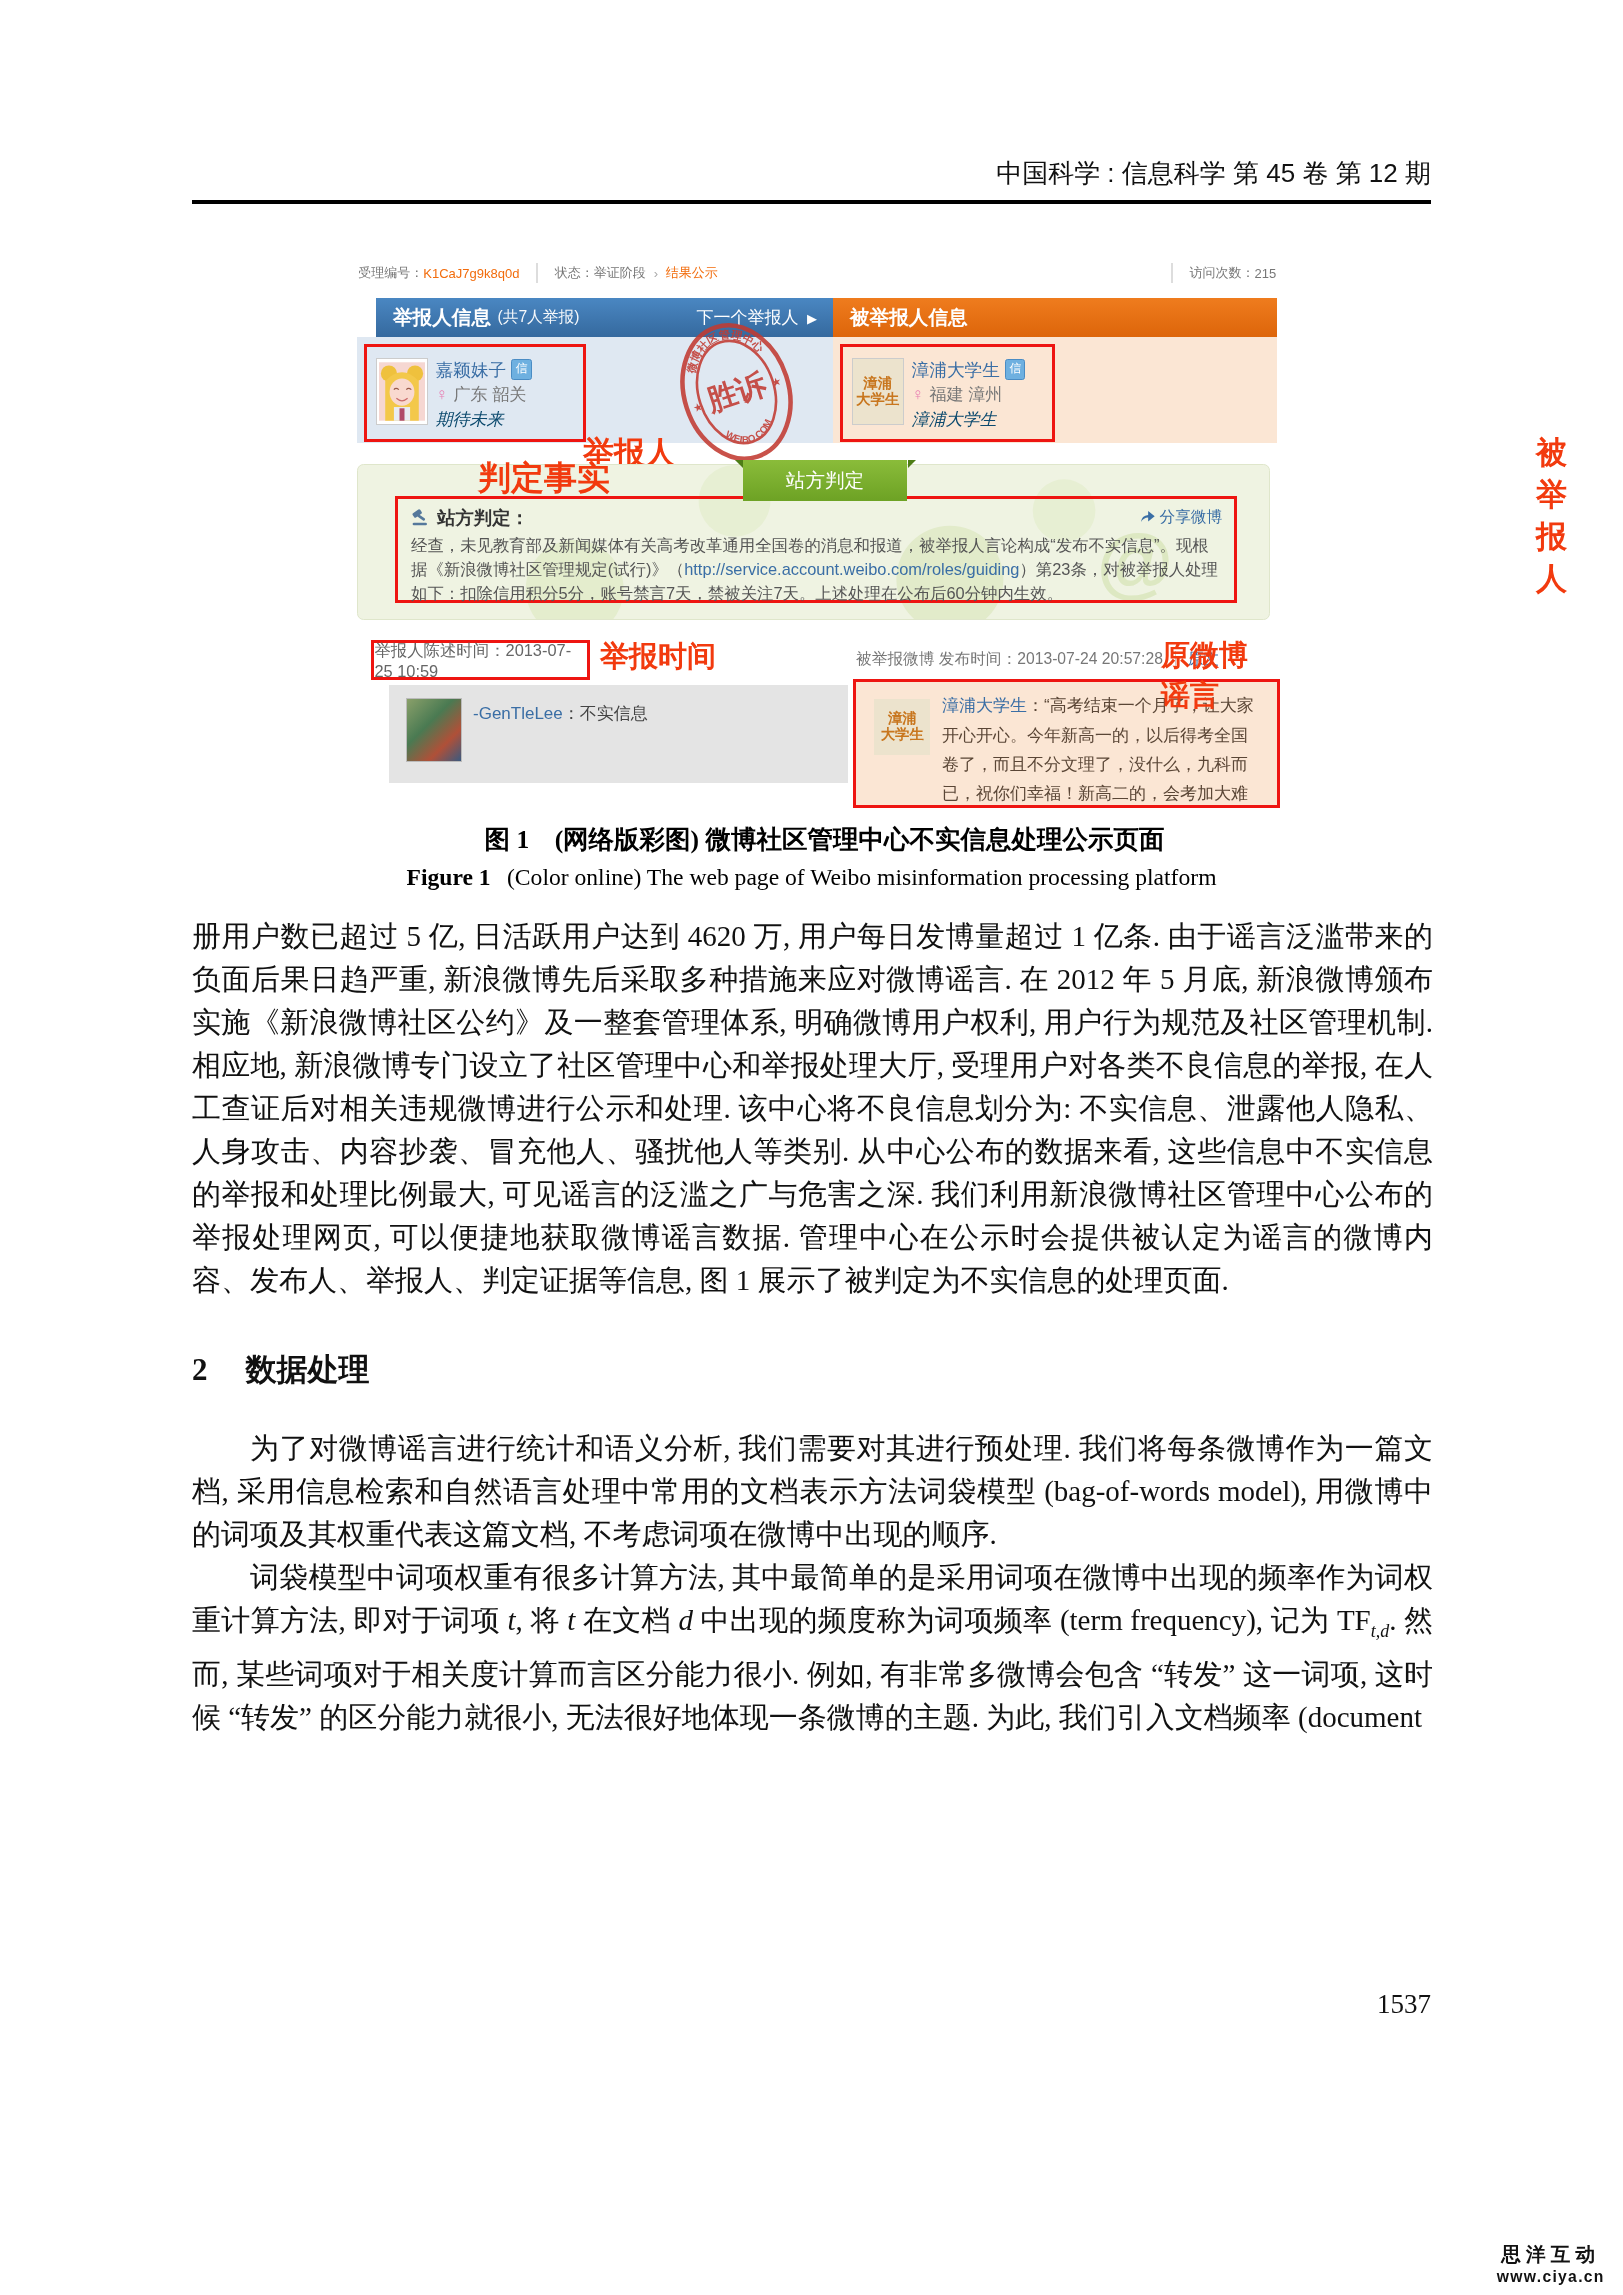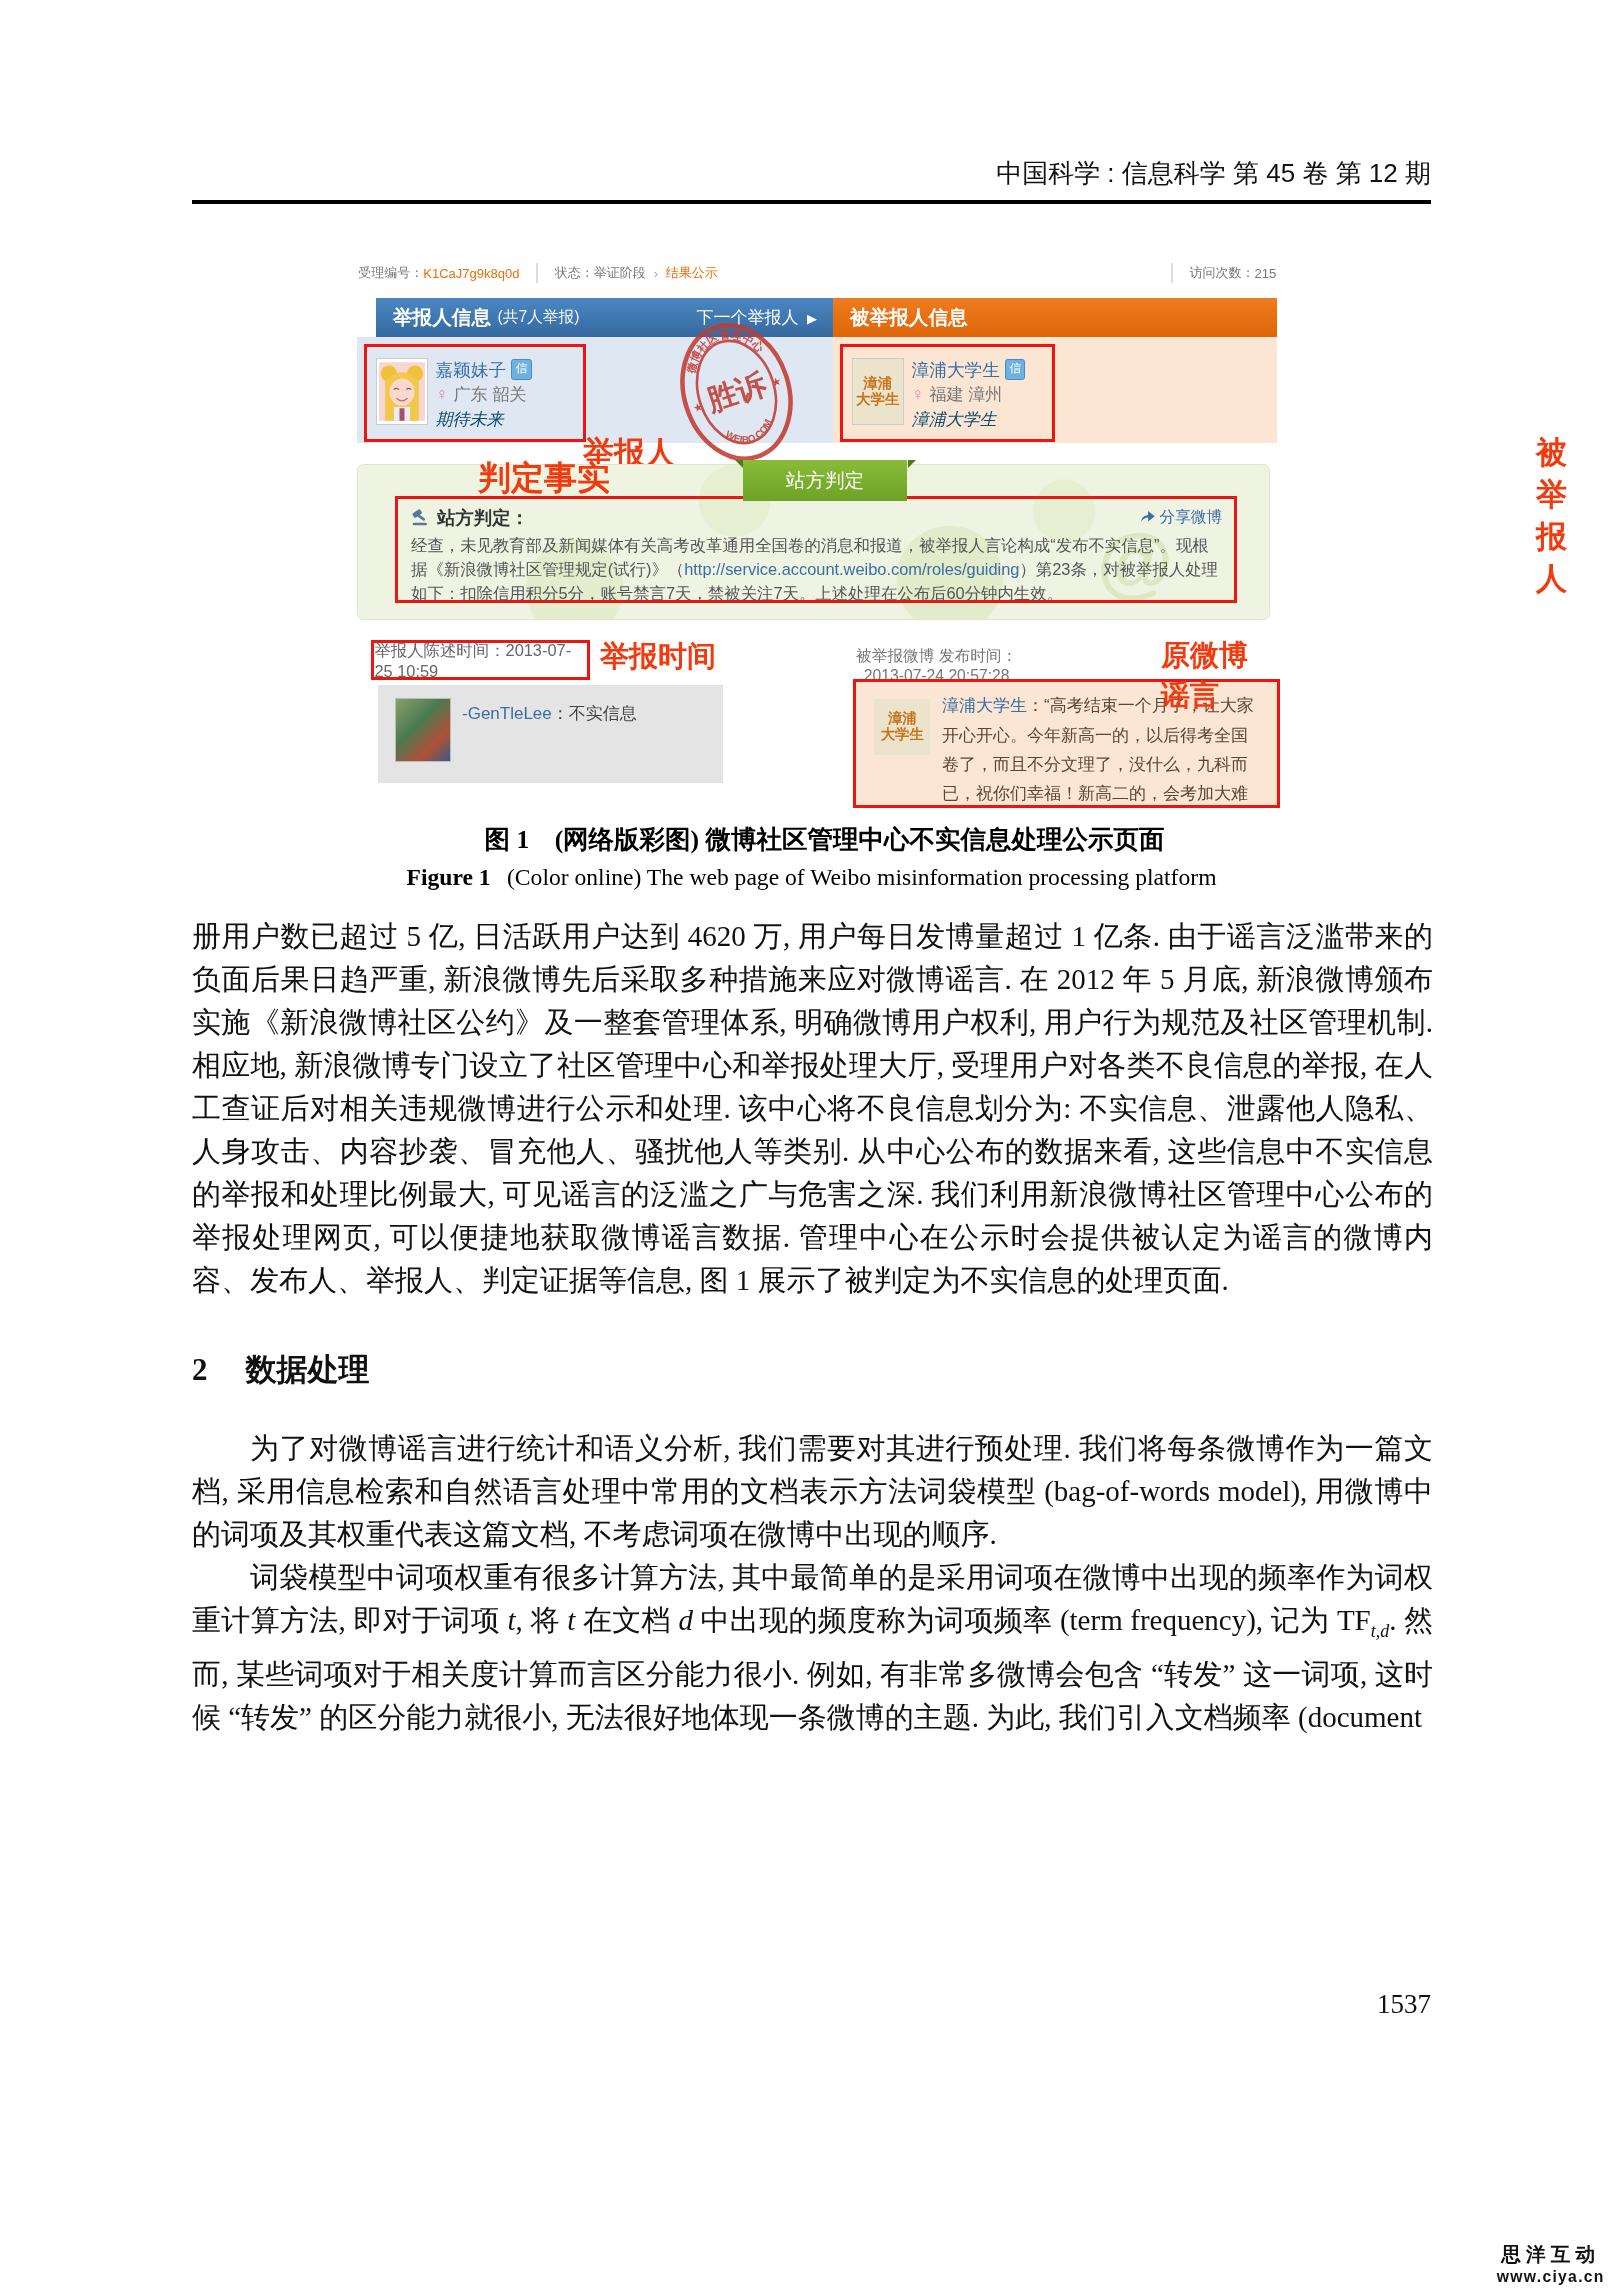--- a/index.html
+++ b/index.html
@@ -60,26 +60,26 @@
   .verdict-head{position:absolute;left:11.8px;top:5.2px;right:11.8px;height:26px;display:flex;align-items:center;}
   .verdict-title{font-size:18.3px;font-weight:bold;color:#333;margin-left:7.9px;}
   .share-link{margin-left:auto;font-size:15.7px;color:#3a6ea5;display:flex;align-items:center;cursor:pointer;}
   .share-link svg{margin-right:3.9px;}
   .verdict-text{position:absolute;left:13px;top:34px;width:810px;font-size:16.4px;line-height:24px;color:#555;}
   .verdict-text a{color:#3a6ea5;text-decoration:none;cursor:pointer;}
   
   .time-box{position:absolute;left:14.4px;top:380px;width:213px;height:34px;border:3.3px solid #ee1511;
             display:flex;align-items:center;justify-content:center;font-size:16.4px;color:#666;background:#fff;}
   .annot-time{left:243px;top:377px;font-size:29px;}
-  .gray-panel{position:absolute;left:21px;top:425px;width:345px;height:98px;background:#e4e4e4;}
+  .gray-panel{position:absolute;left:32px;top:425px;width:411px;height:98px;background:#e4e4e4;padding-left:48px;}
   .gray-avatar{position:absolute;left:17px;top:13px;width:54px;height:62px;border:0.7px solid #bbb;
                background:linear-gradient(135deg,#8aa06a 0%,#4a7a52 40%,#b05038 72%,#3a5a80 100%);}
   .gray-line{position:absolute;left:84px;top:17px;font-size:17px;color:#444;}
   .gray-line .cname{color:#3a6ea5;cursor:pointer;}
-  .post-head{position:absolute;left:499px;top:386px;height:26px;display:flex;align-items:center;font-size:15.7px;color:#777;flex-direction:column;}
+  .post-head{position:absolute;left:499px;top:386px;height:26px;display:flex;align-items:center;font-size:15.7px;color:#777;}
   .post-head .vdiv{display:inline-block;width:1.3px;height:17px;background:#ccc;margin:0 11.8px;}
   .post-head .origin{color:#3a6ea5;cursor:pointer;}
   .annot-origin{left:804px;top:376px;font-size:29px;z-index:6;}
   .post-box{position:absolute;left:496px;top:419px;width:421px;height:123px;border:3.3px solid #ee1511;
             background:#fbe6d4;overflow:hidden;}
   .post-avatar{position:absolute;left:18.3px;top:17px;width:56px;height:56px;}
   .post-text{position:absolute;left:86px;top:9.2px;width:319px;font-size:17px;line-height:29.4px;color:#5a4636;}
   .post-text .pname{color:#3a6ea5;cursor:pointer;}
   
   .cap-zh{position:absolute;left:205px;top:822px;width:1239px;text-align:center;font-weight:bold;

